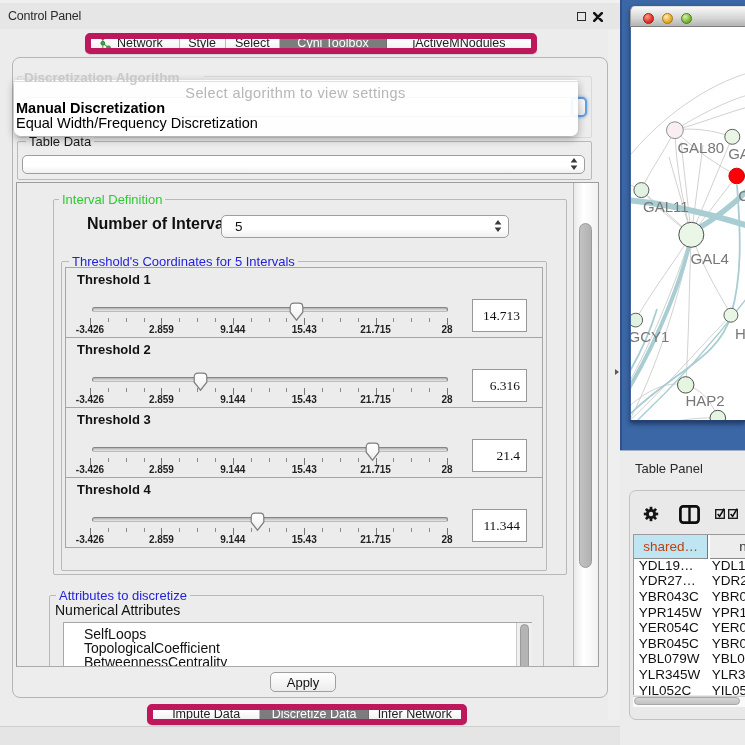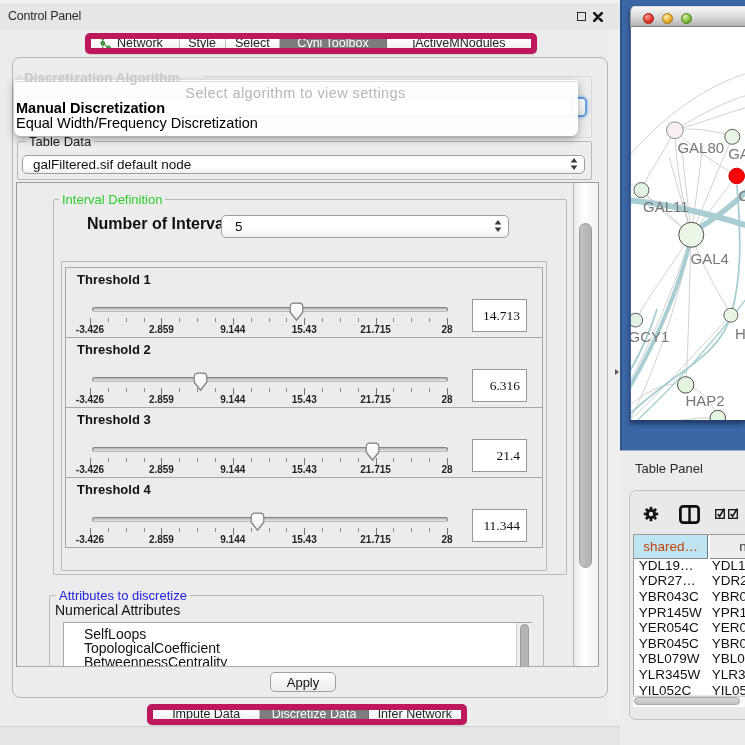--- a/index.html
+++ b/index.html
@@ -70,21 +70,20 @@
 
 <div class="gbox" style="left:17px; top:76px; width:575px; height:62px; border-color:#d9d9d9;"></div>
 <div class="abs" style="left:22px; top:75px; width:182px; height:3px; background:#ececec;"></div>
 <div class="combo" style="left:22px; top:97px; width:565px; height:20px;">
   <div style="position:absolute;right:-1px;top:-1px;width:16px;height:20px;border:2px solid #63a1e4;border-radius:5px;box-shadow:0 0 3.5px rgba(80,150,220,0.9);background:linear-gradient(#fff,#eee);"></div>
 </div>
 
 <div class="gbox" style="left:17px; top:141px; width:575px; height:39px;"></div>
 <div class="glab" style="left:26px; top:134px; color:#1a1a1a;">Table Data</div>
 <div class="combo" style="left:22px; top:154.5px; width:563px; height:19px;">
-  <div class="ctext">galFiltered.sif default node</div>
   <svg class="arrows" viewBox="0 0 8 12">
       <path d="M4,0 L7.4,4.4 L0.6,4.4 Z" fill="#3a3a3a"></path>
       <path d="M4,12 L7.4,7.6 L0.6,7.6 Z" fill="#3a3a3a"></path>
     </svg>
 </div>
 
 <div class="abs" style="left:16px; top:182px; width:582.5px; height:484.5px; border:1px solid #9d9d9d; border-bottom-color:#aaa; background:#ececec; overflow:hidden;">
   <div class="abs" style="left:0; top:0; width:557px; height:484.5px; overflow:hidden;">
 
     <div class="gbox" style="left:36px; top:16px; width:514px; height:376px;"></div>
@@ -92,20 +91,21 @@
     <div class="abs" style="left:70px; top:32px; font-size:16px; font-weight:bold; color:#111;">Number of Intervals</div>
     <div class="combo" style="left:204px; top:31.5px; width:288px; height:23px;">
       <div class="ctext" style="left:13px;">5</div>
       <svg class="arrows" viewBox="0 0 8 12">
           <path d="M4,0 L7.4,4.4 L0.6,4.4 Z" fill="#3a3a3a"></path>
           <path d="M4,12 L7.4,7.6 L0.6,7.6 Z" fill="#3a3a3a"></path>
         </svg>
     </div>
 
     <div class="gbox" style="left:44px; top:78px; width:486px; height:310px;"></div>
+    <div class="glab" style="left:52px; top:71px; color:#2222dd; background:#ececec;">Threshold's Coordinates for 5 Intervals</div>
     <div class="abs" style="left:-16px; top:-182px; width:745px; height:745px;">
 <div class="tpanel" style="top:266px;">
 <div class="ttitle">Threshold 1</div>
 <div class="track"></div>
 <div style="position:absolute;left:24.00px;top:50px;width:1px;height:7px;background:#777"></div>
           <div style="position:absolute;left:41.85px;top:50px;width:1px;height:4px;background:#8a8a8a"></div>
           <div style="position:absolute;left:59.70px;top:50px;width:1px;height:4px;background:#8a8a8a"></div>
           <div style="position:absolute;left:77.55px;top:50px;width:1px;height:4px;background:#8a8a8a"></div>
           <div style="position:absolute;left:95.40px;top:50px;width:1px;height:7px;background:#777"></div>
           <div style="position:absolute;left:113.25px;top:50px;width:1px;height:4px;background:#8a8a8a"></div>

